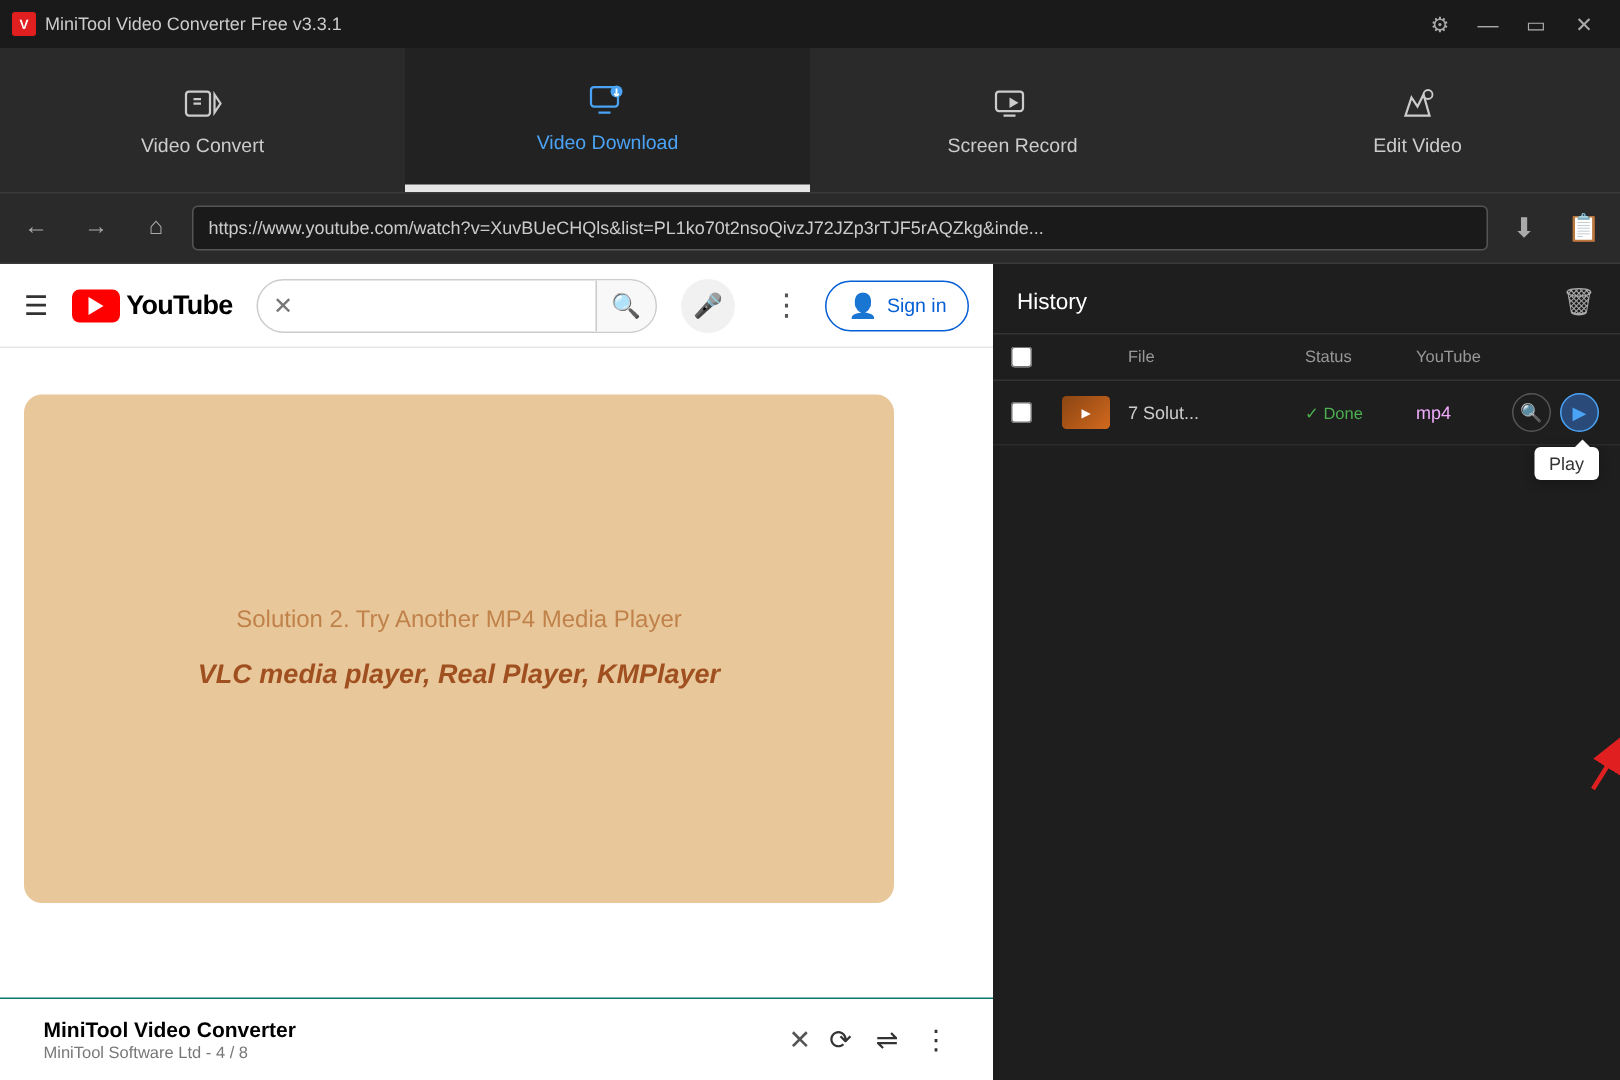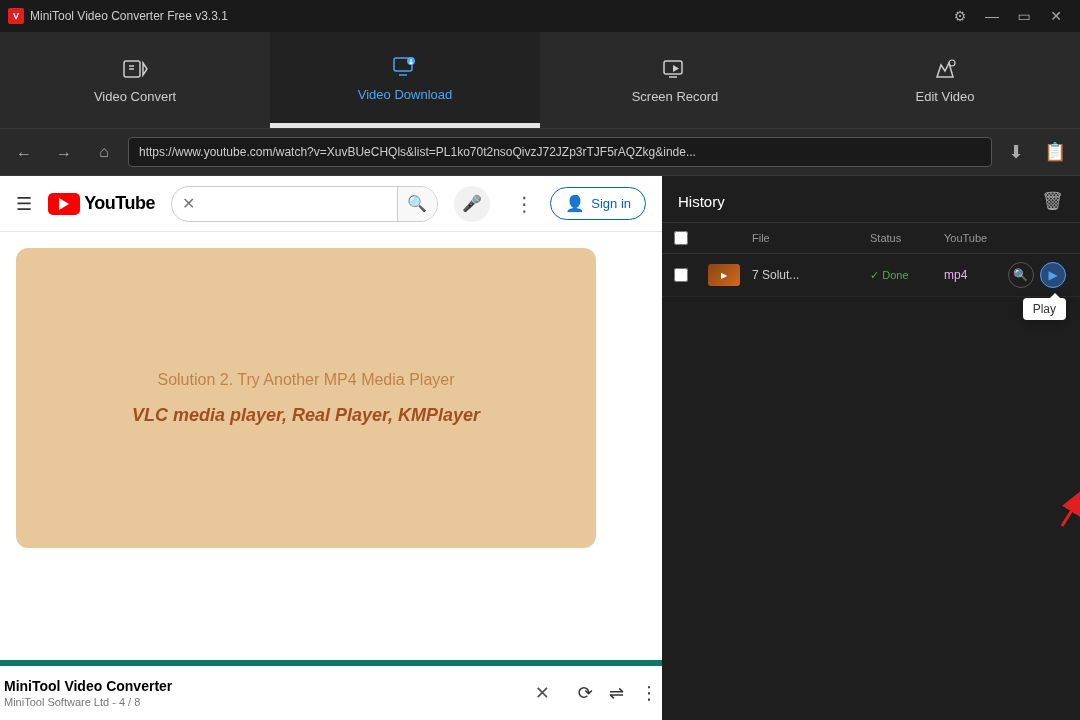--- a/index.html
+++ b/index.html
@@ -135,40 +135,41 @@
     
     .video-area {
       flex: 1;
       overflow: hidden;
       padding: 16px;
       background: #fff;
     }
     .video-thumbnail {
       width: 100%;
       max-width: 580px;
-      height: 300px;
+      height: 339px;
       background: #e8c89a;
       border-radius: 12px;
       display: flex;
       flex-direction: column;
       align-items: center;
       justify-content: center;
       gap: 16px;
+      margin-top: 15px;
     }
     .video-subtitle { color: #c0824a; font-size: 16px; }
     .video-title { color: #a05020; font-size: 18px; font-weight: bold; font-style: italic; }
 
     
     .bottom-banner {
       background: #fff;
-      border-top: 6px solid #0f766e;
-      padding: 12px 4px;
-      display: flex;
-      align-items: center;
-      gap: 28px;
+      border-top: 1px solid #0f766e;
+      padding: 12px 29px;
+      display: flex;
+      align-items: center;
+      gap: 12px;
     }
     .banner-title-group { flex: 1; }
     .banner-title { font-size: 14px; font-weight: 600; color: #000; }
     .banner-subtitle { font-size: 11px; color: #777; margin-top: 2px; }
     .banner-close { color: #555; cursor: pointer; font-size: 18px; }
     .banner-controls { display: flex; gap: 16px; align-items: center; }
     .banner-repeat { font-size: 18px; cursor: pointer; color: #333; }
     .banner-shuffle { font-size: 18px; cursor: pointer; color: #333; }
     .banner-more { font-size: 18px; cursor: pointer; color: #333; margin-left: auto; }
 

